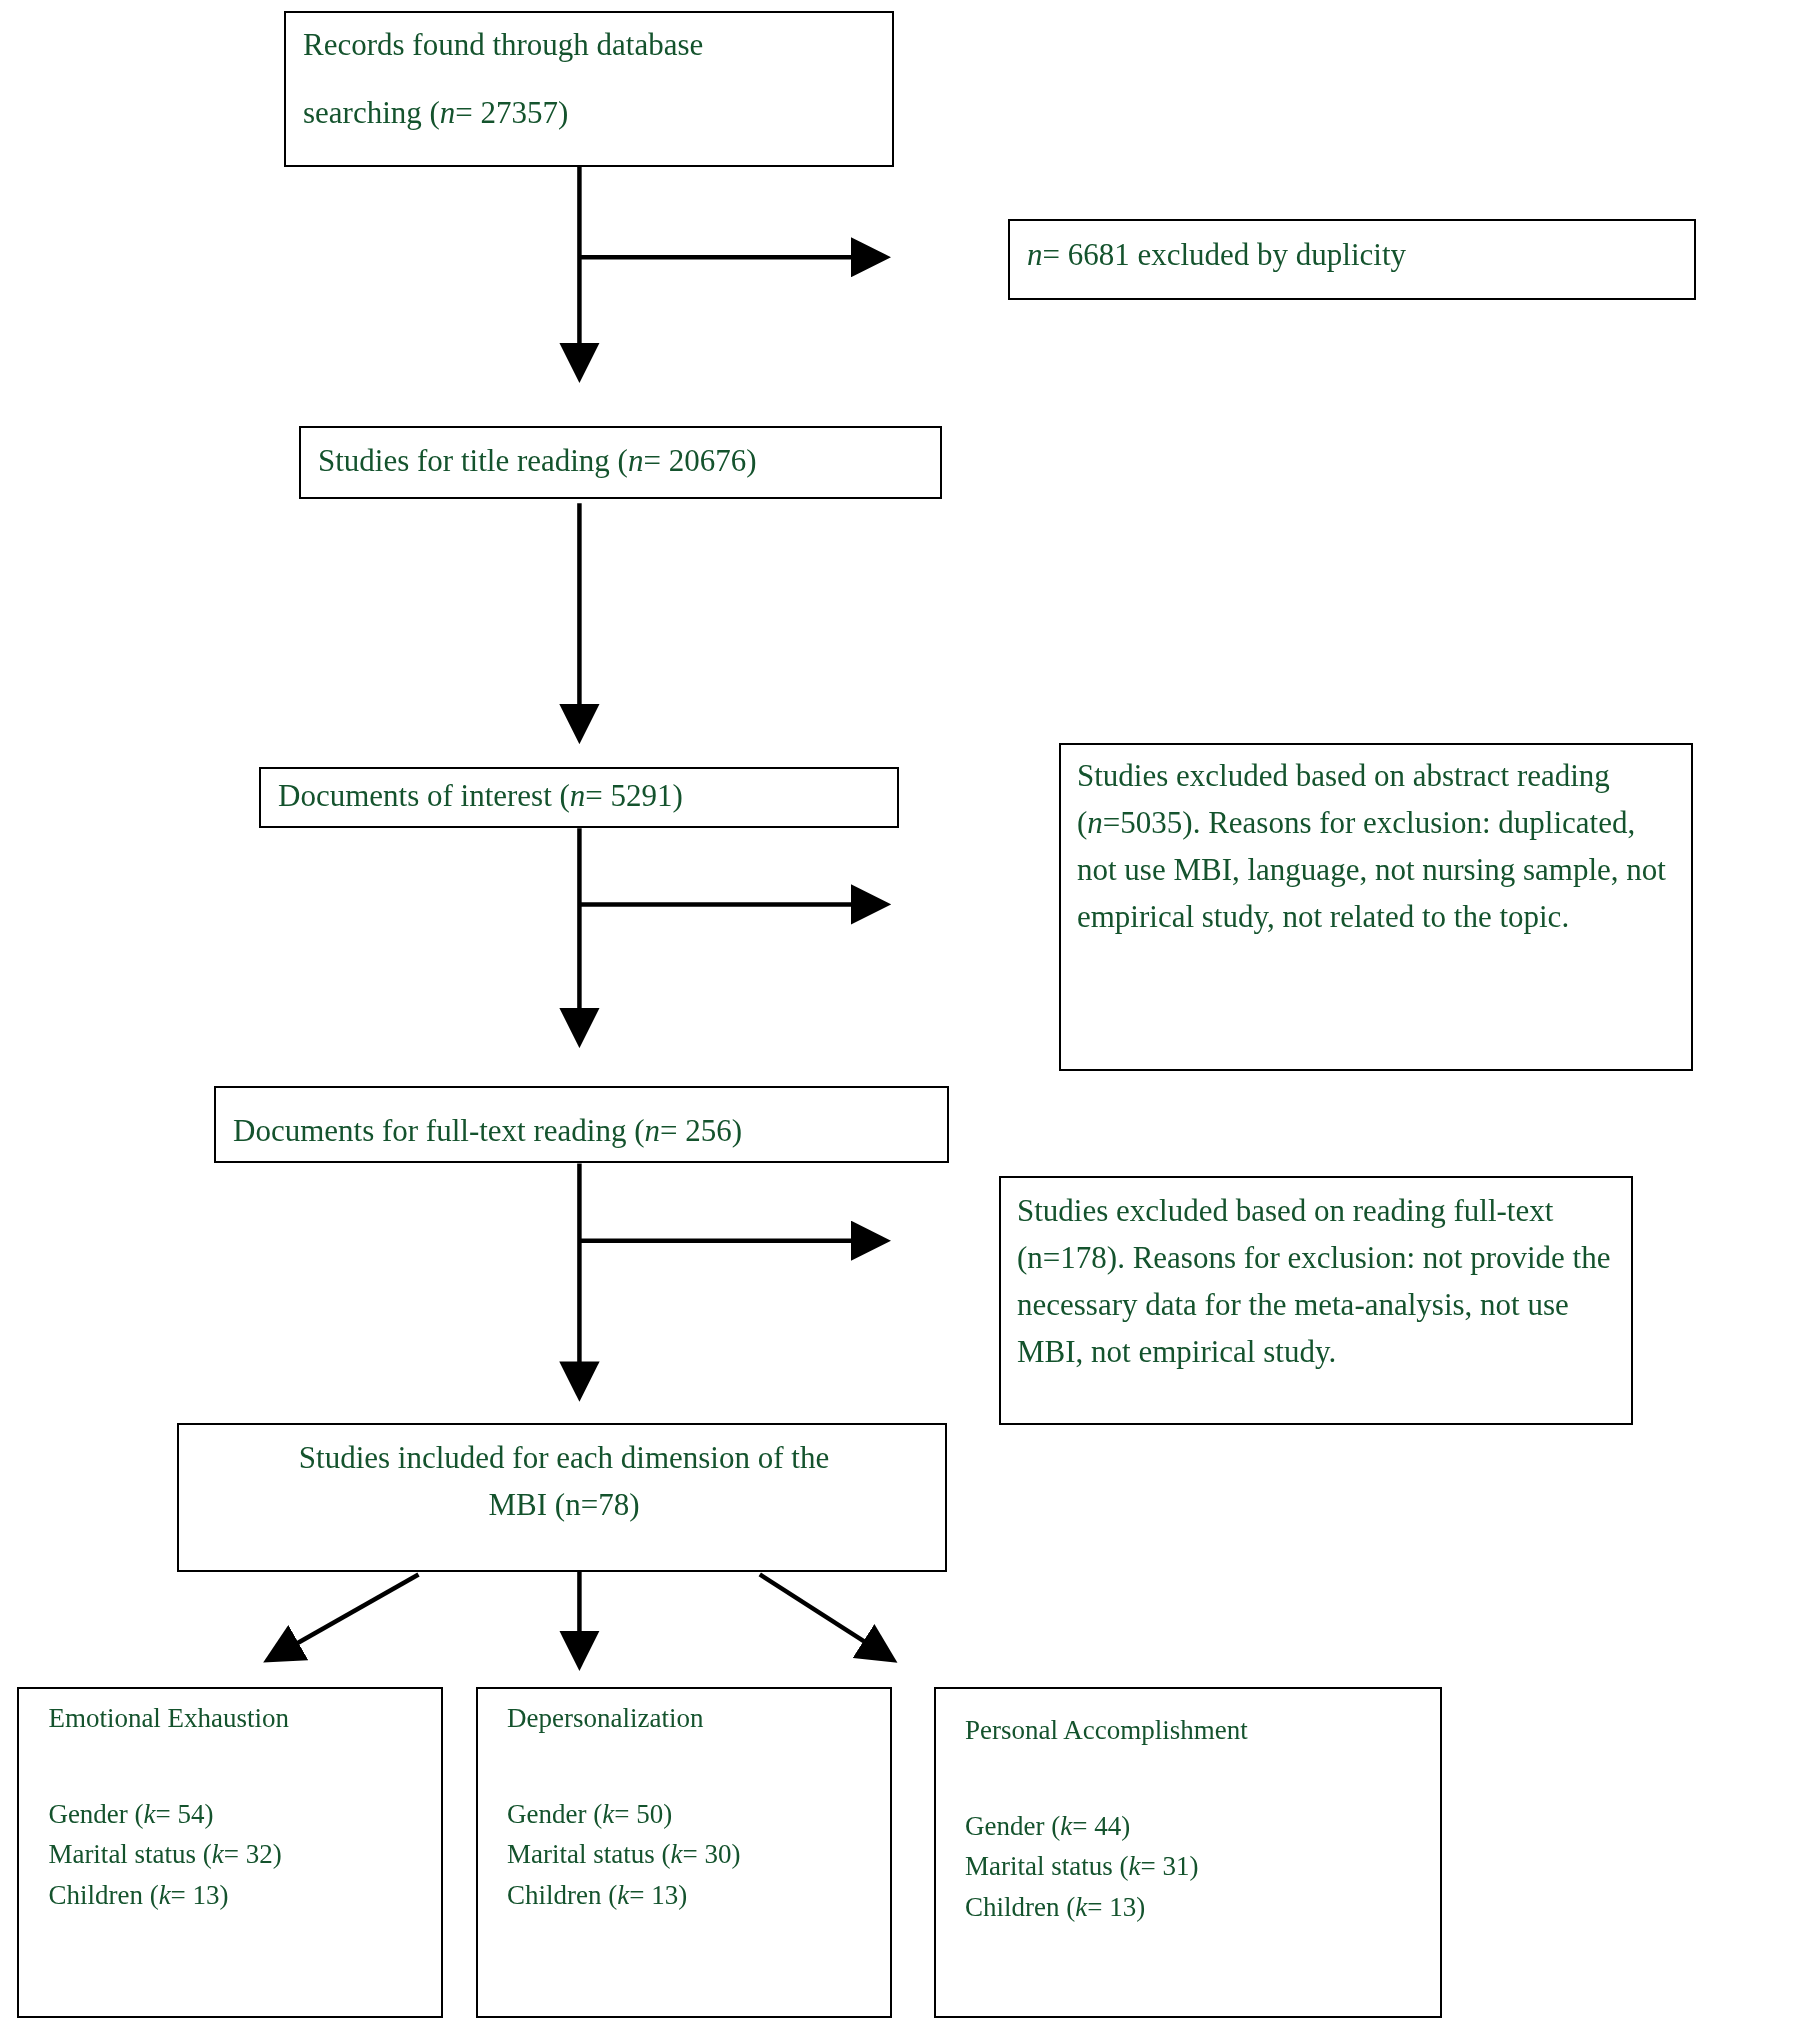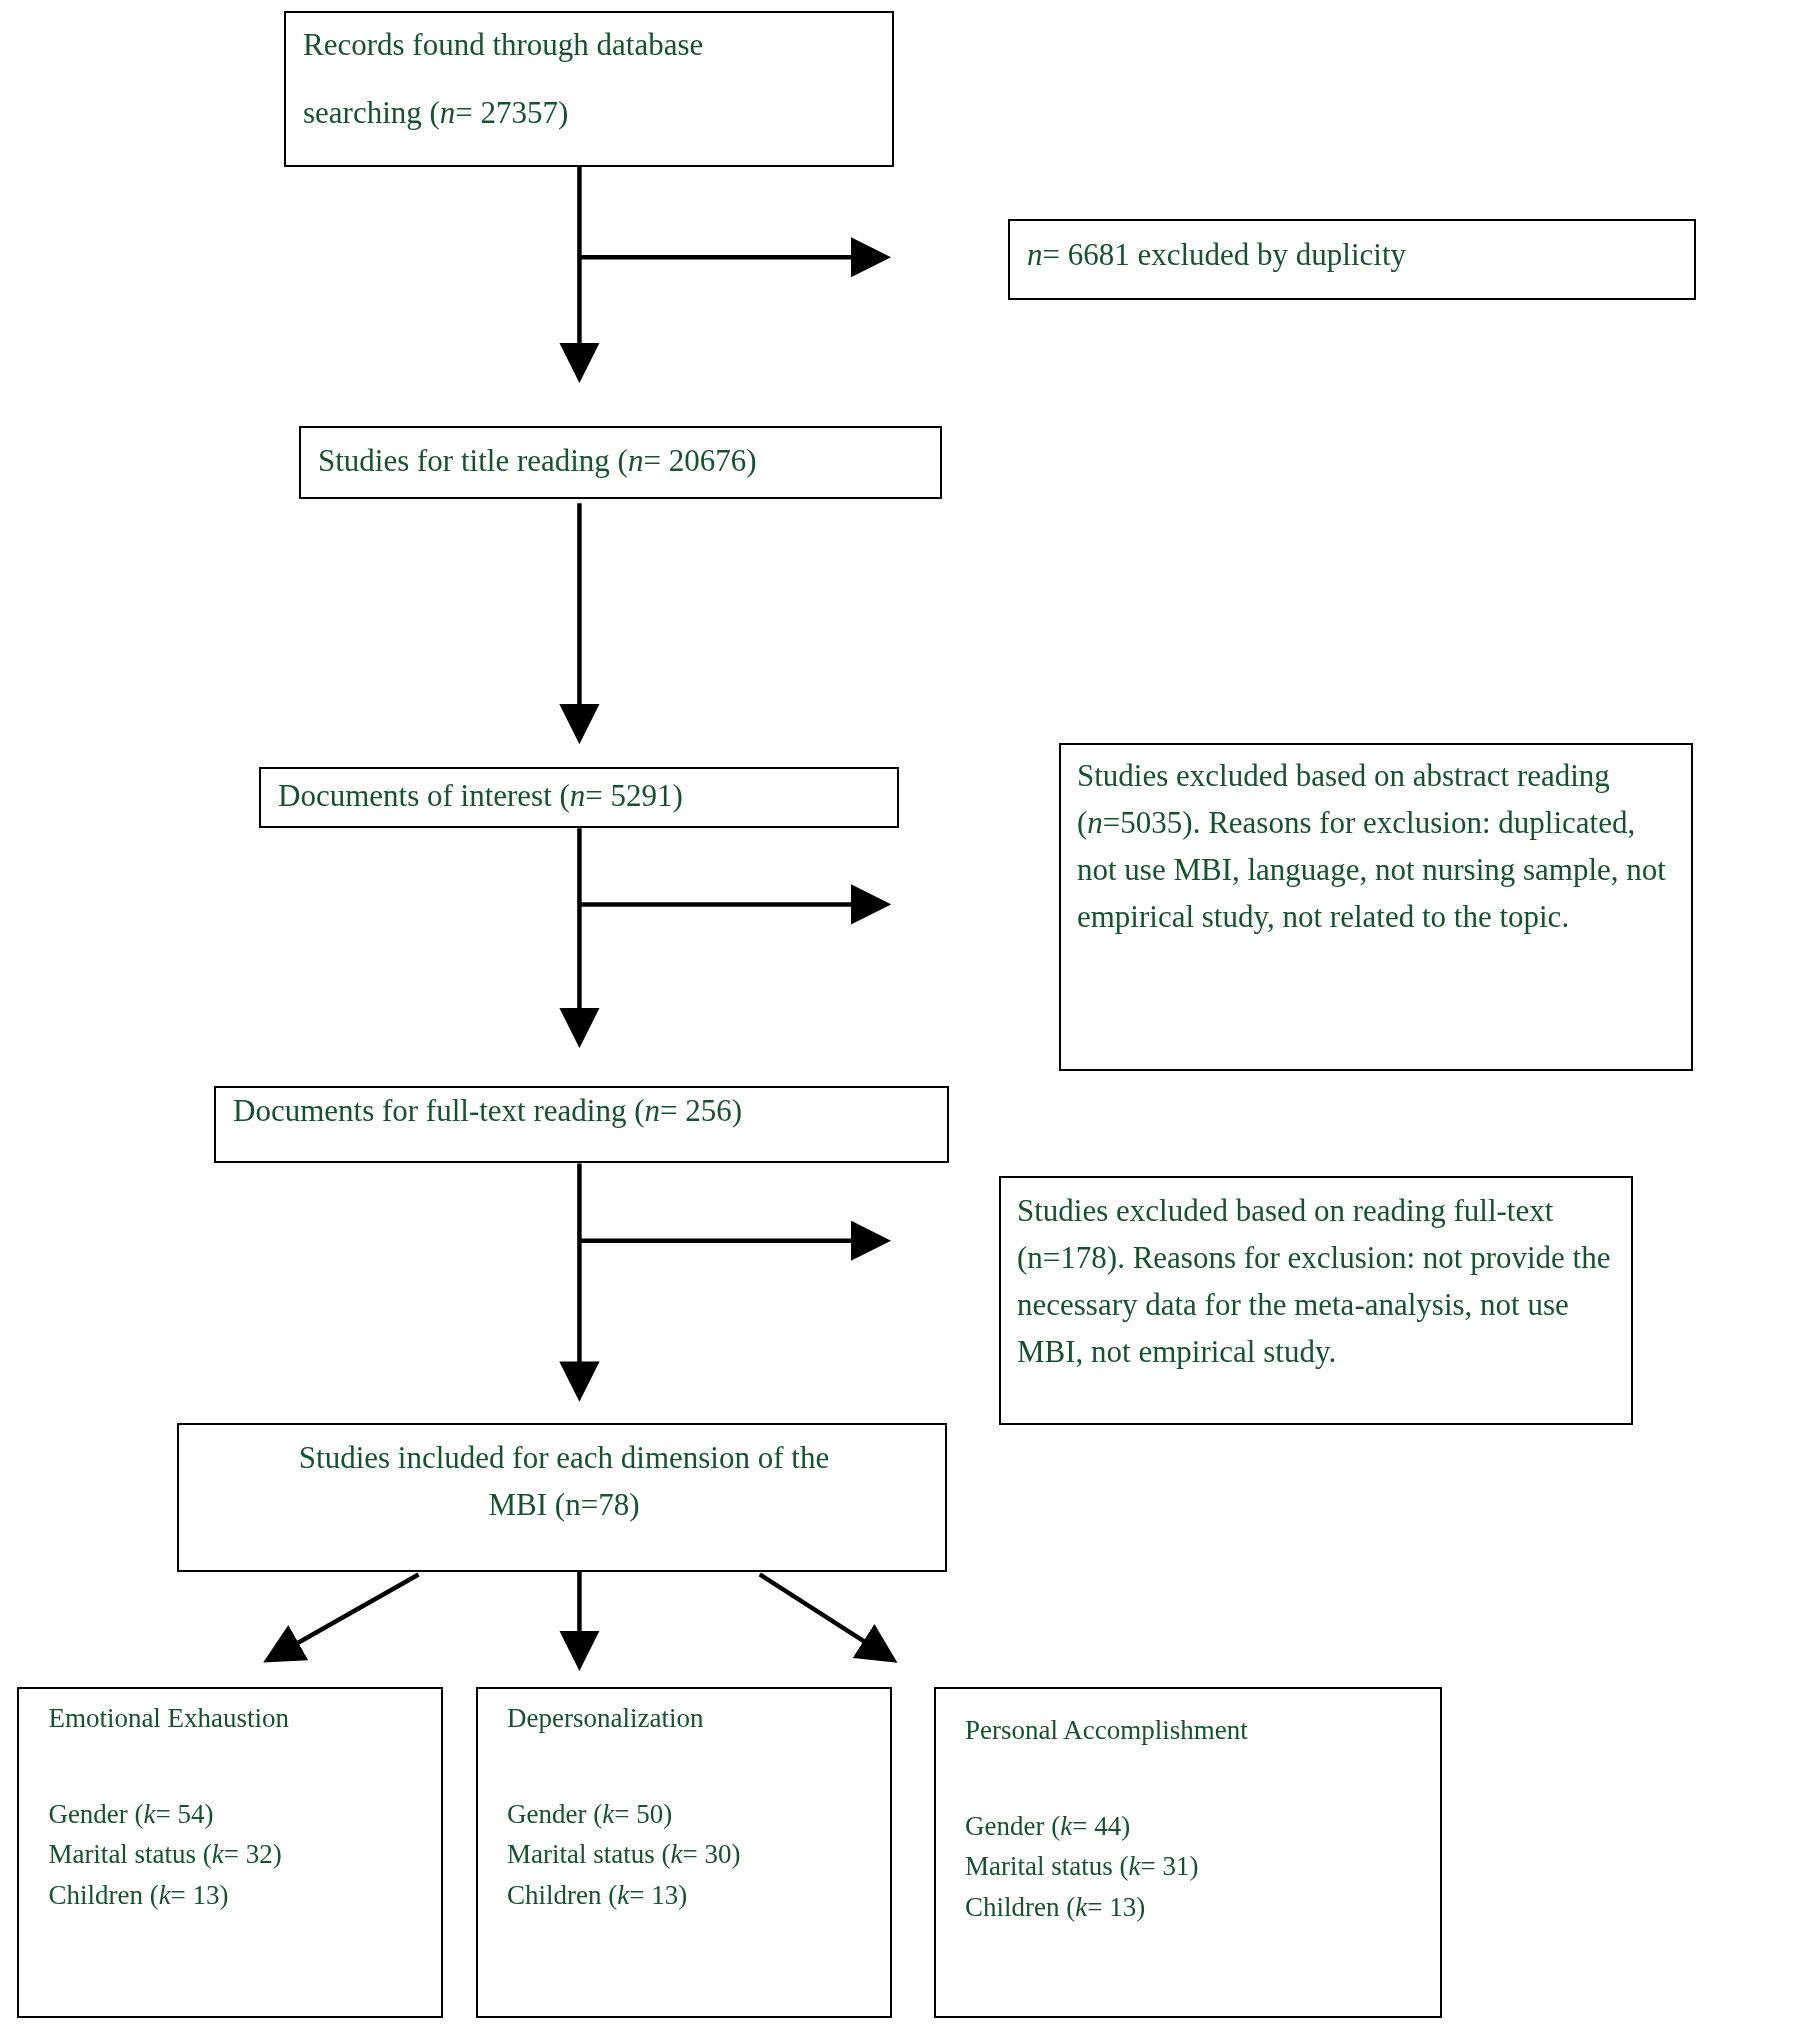--- a/index.html
+++ b/index.html
@@ -94,21 +94,21 @@
     </div>
   </div>
 
   <div class="node" style="left:1059px; top:743px; width:634px; height:328px;">
     <div class="pad" style="padding:7px 12px 7px 16px; line-height:1.52;">
       <div><span>Studies excluded based on abstract reading (</span><span class="ital">n</span><span>=5035). Reasons for exclusion: duplicated, not use MBI, language, not nursing sample, not empirical study, not related to the topic.</span></div>
     </div>
   </div>
 
   <div class="node" style="left:214px; top:1086px; width:735px; height:77px;">
-    <div class="pad" style="padding-top:0;font-family:Liberation Serif, serif;">
+    <div class="pad" style="padding-top:20px;font-family:Liberation Serif, serif;">
       <div><span>Documents for full-text reading (</span><span class="ital">n</span><span>= 256)</span></div>
     </div>
   </div>
 
   <div class="node" style="left:999px; top:1176px; width:634px; height:249px;">
     <div class="pad" style="padding:9px 12px 7px 16px; line-height:1.52;">
       <div>Studies excluded based on reading full-text (n=178). Reasons for exclusion: not provide the necessary data for the meta-analysis, not use MBI, not empirical study.</div>
     </div>
   </div>
 

